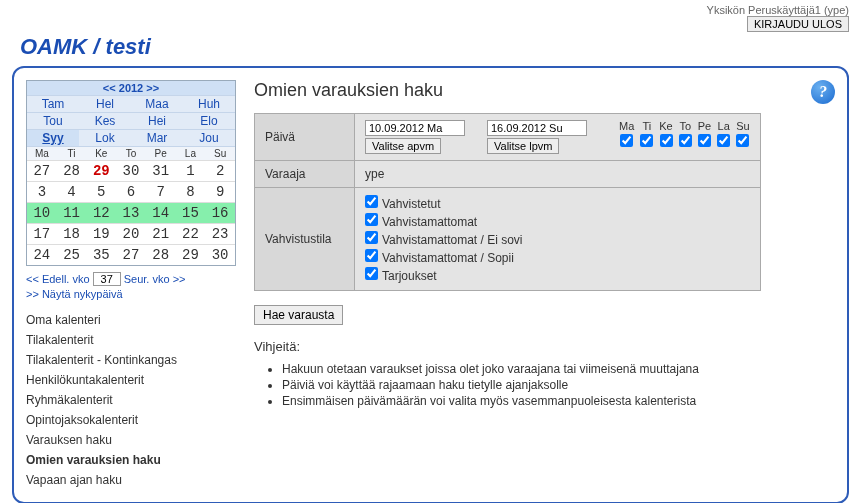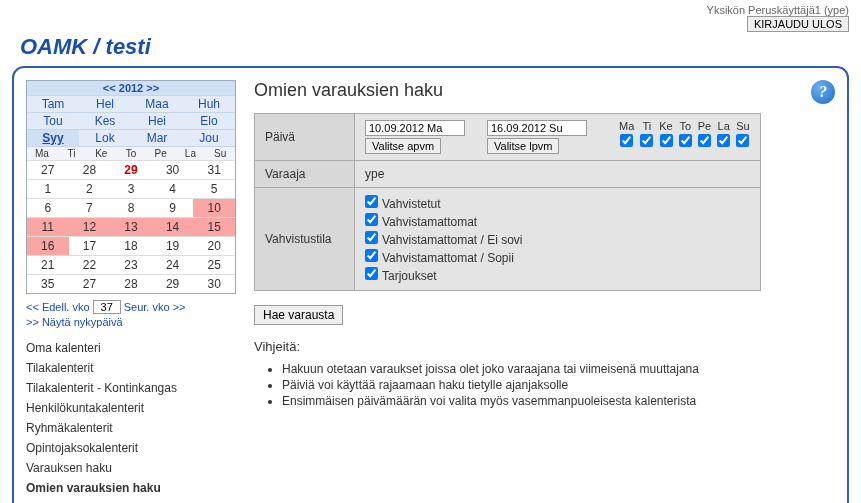--- a/index.html
+++ b/index.html
@@ -11,23 +11,23 @@
 .header h1 { color: #1a4db3; font-size: 22px; font-weight: bold; font-style: italic; }
 .main-box { border: 2px solid #2e5cb8; border-radius: 12px; margin: 0 12px 12px; padding: 12px; display: flex; gap: 18px; min-height: 420px; }
 .sidebar { width: 210px; flex-shrink: 0; }
 .cal-wrap { border: 1px solid #9ab; background: #f0f4fa; margin-bottom: 6px; }
 .cal-year { text-align: center; background: #cfe0f5; font-size: 11px; padding: 1px 0; color: #1a4db3; font-weight: bold; }
 .cal-months { display: grid; grid-template-columns: repeat(4, 1fr); font-size: 12px; }
 .cal-months span { text-align: center; padding: 1px 0; background: #e2ebf7; border-top: 1px solid #c5d5ea; cursor: pointer; color: #1a4db3; }
 .cal-months span.active { background: #cfe0f5; font-weight: bold; text-decoration: underline; }
 .cal-dh { display: grid; grid-template-columns: repeat(7, 1fr); font-size: 10px; background: #f0f4fa; }
 .cal-dh span { text-align: center; padding: 1px 0; border-top: 1px solid #c5d5ea; }
-.cal-grid { display: grid; grid-template-columns: repeat(5, 1fr); font-size: 12px; background: #fff; }
+.cal-grid { display: grid; grid-template-columns: repeat(7, 1fr); font-size: 14px; background: #fff; font-family: Liberation Mono, monospace; }
 .cal-grid span { text-align: center; padding: 2px 0; border-top: 1px solid #ddd; cursor: pointer; }
-.cal-grid span.hl { background: #fca5a5; }
+.cal-grid span.hl { background: #86efac; }
 .cal-grid span.today { color: #c00; font-weight: bold; }
 .cal-nav { font-size: 11px; color: #1a4db3; margin-bottom: 2px; }
 .cal-nav a { color: #1a4db3; text-decoration: none; }
 .cal-nav input { width: 28px; font-size: 11px; text-align: center; border: 1px solid #999; }
 .today-link { font-size: 11px; margin-bottom: 10px; }
 .today-link a { color: #1a4db3; text-decoration: none; }
 .nav-list { list-style: none; }
 .nav-list li { padding: 3px 0; font-size: 12px; cursor: pointer; }
 .nav-list li.active { font-weight: bold; }
 .content { flex: 1; position: relative; }

